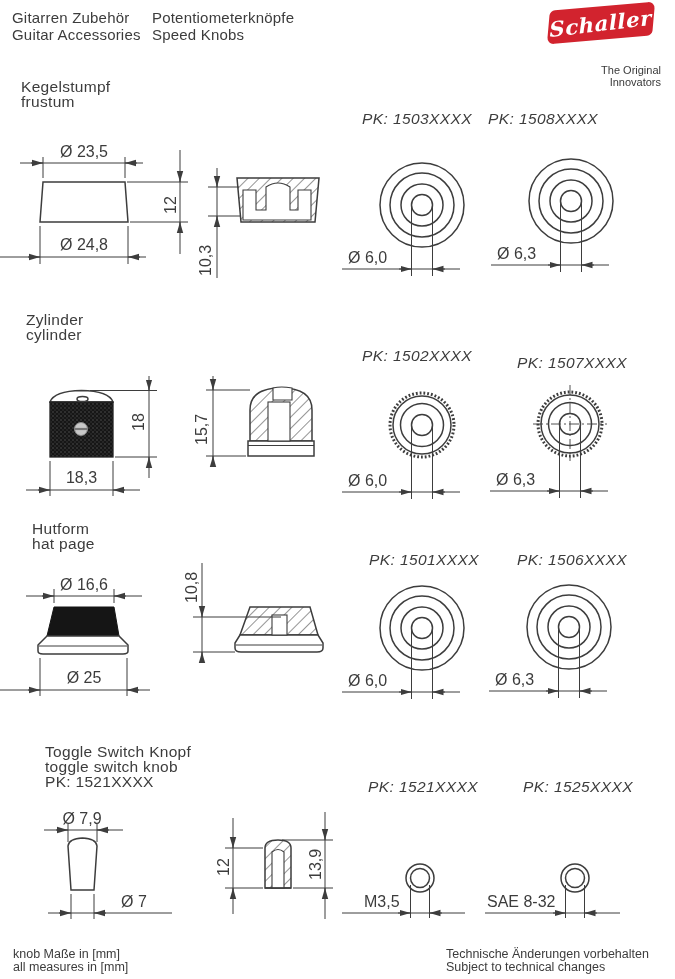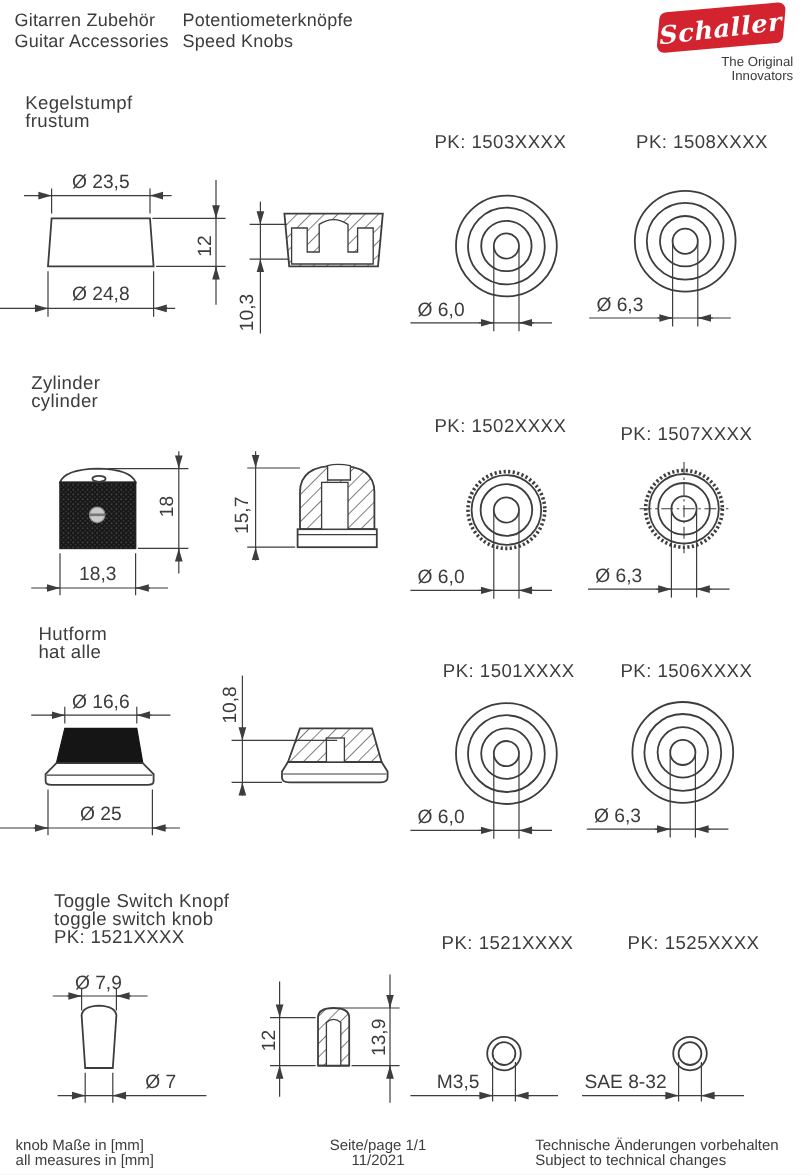--- a/index.html
+++ b/index.html
@@ -1,27 +1,27 @@
 <!DOCTYPE html>
 <html><head>
 <meta charset="utf-8">
 <style>
   html,body{margin:0;padding:0;background:#e8e8e8;}
   .page{position:relative;width:675px;height:979px;background:#ffffff;overflow:hidden;
         font-family:"Liberation Sans",sans-serif;color:#3c3c3c;}
   .abs{position:absolute;}
   .hdr{font-size:15px;line-height:16.5px;letter-spacing:.2px;}
   .heading{font-size:15.5px;line-height:15px;letter-spacing:.3px;}
-  .pk{font-size:15.5px;letter-spacing:.4px;white-space:nowrap;}
+  .pk{font-size:15.5px;letter-spacing:.4px;white-space:nowrap;font-style:italic;}
   .ftr{font-size:12.5px;line-height:13px;}
   .logo-mark{width:104px;height:34px;background:#d2232e;transform:skewX(-10deg) rotate(-5deg);
              border-radius:5px 7px 5px 7px;display:flex;align-items:center;justify-content:center;}
   .logo-script{color:#fff;font-family:"DejaVu Serif",serif;font-style:italic;font-weight:bold;
                font-size:21px;transform:skewX(6deg) rotate(-2deg);letter-spacing:.5px;}
-  .logo-tagline{font-size:11px;color:#3a3a3a;margin-top:6px;text-align:right;width:112px;}
+  .logo-tagline{font-size:11px;color:#3a3a3a;margin-top:24px;text-align:right;width:112px;}
   svg{position:absolute;overflow:visible;}
   svg text{font-family:"Liberation Sans",sans-serif;font-size:16px;fill:#3c3c3c;}
   .obj{fill:none;stroke:#3d3d3d;stroke-width:1.5;}
   .objw{fill:#fff;}
   .hatched{fill:url(#hatch);stroke:#3d3d3d;stroke-width:1.5;}
   .cav{fill:#fff;stroke:#3d3d3d;stroke-width:1.1;}
   .dim{stroke:#3d3d3d;stroke-width:1;fill:none;}
   .arr{marker-end:url(#arr);}
   .cl{stroke:#3d3d3d;stroke-width:.9;stroke-dasharray:10 3 2 3;fill:none;}
   .knurlring{fill:none;stroke:#3d3d3d;stroke-width:3;stroke-dasharray:1.8 2;}
@@ -62,21 +62,21 @@
       <span class="logo-script">Schaller</span>
     </div>
     <div class="logo-tagline">The Original Innovators</div>
   </div>
 
   <div class="abs heading" style="left:21px;top:79px">
     <div>Kegelstumpf</div>
     <div>frustum</div>
   </div>
   <div class="abs pk" style="left:362px;top:110px">PK: 1503XXXX</div>
-  <div class="abs pk" style="left:530px;top:110px">PK: 1508XXXX</div>
+  <div class="abs pk" style="left:488px;top:110px">PK: 1508XXXX</div>
 
   <svg style="left:0;top:130px" width="200" height="145">
     <polygon class="obj objw" points="43,52 125,52 128,92 40,92"></polygon>
     <line class="dim" x1="43" y1="48" x2="43" y2="27"></line>
     <line class="dim" x1="125" y1="48" x2="125" y2="27"></line>
     <line class="dim" x1="20" y1="33" x2="143" y2="33"></line>
     <line class="dim arr" x1="31" y1="33" x2="43" y2="33"></line>
     <line class="dim arr" x1="137" y1="33" x2="125" y2="33"></line>
     <text x="84" y="27" text-anchor="middle">Ø 23,5</text>
     <line class="dim" x1="127" y1="52" x2="188" y2="52"></line>
@@ -194,21 +194,21 @@
     <line class="dim" x1="71.5" y1="72" x2="71.5" y2="144"></line>
     <line class="dim" x1="92.5" y1="72" x2="92.5" y2="144"></line>
     <line class="dim" x1="2" y1="137" x2="120" y2="137"></line>
     <line class="dim arr" x1="59" y1="137" x2="71.5" y2="137"></line>
     <line class="dim arr" x1="105" y1="137" x2="92.5" y2="137"></line>
     <text x="8" y="131">Ø 6,3</text>
   </svg>
 
   <div class="abs heading" style="left:32px;top:521px">
     <div>Hutform</div>
-    <div>hat alle</div>
+    <div>hat page</div>
   </div>
   <div class="abs pk" style="left:369px;top:551px">PK: 1501XXXX</div>
   <div class="abs pk" style="left:517px;top:551px">PK: 1506XXXX</div>
 
   <svg style="left:0;top:560px" width="195" height="145">
     <polygon class="blacktop" points="54,47 114,47 119,76 47,76"></polygon>
     <path class="obj objw" d="M47,76 L38,85 L38,91 Q38,94 43,94 L123,94 Q128,94 128,91 L128,85 L119,76 Z"></path>
     <line class="dim" x1="39" y1="86" x2="127" y2="86"></line>
     <line class="dim" x1="54" y1="43" x2="54" y2="29"></line>
     <line class="dim" x1="114" y1="43" x2="114" y2="29"></line>
@@ -324,22 +324,18 @@
     <line class="dim" x1="0" y1="68" x2="135" y2="68"></line>
     <line class="dim arr" x1="68" y1="68" x2="80.5" y2="68"></line>
     <line class="dim arr" x1="112" y1="68" x2="99.5" y2="68"></line>
     <text x="2" y="62">SAE 8-32</text>
   </svg>
 
   <div class="abs ftr" style="left:13px;top:948px">
     <div>knob Maße in [mm]</div>
     <div>all measures in [mm]</div>
   </div>
-  <div class="abs ftr" style="left:230px;top:948px;width:170px;text-align:center">
-    <div>Seite/page 1/1</div>
-    <div>11/2021</div>
-  </div>
   <div class="abs ftr" style="left:446px;top:948px">
     <div>Technische Änderungen vorbehalten</div>
     <div>Subject to technical changes</div>
   </div>
 
 </div>
 
 </body></html>

